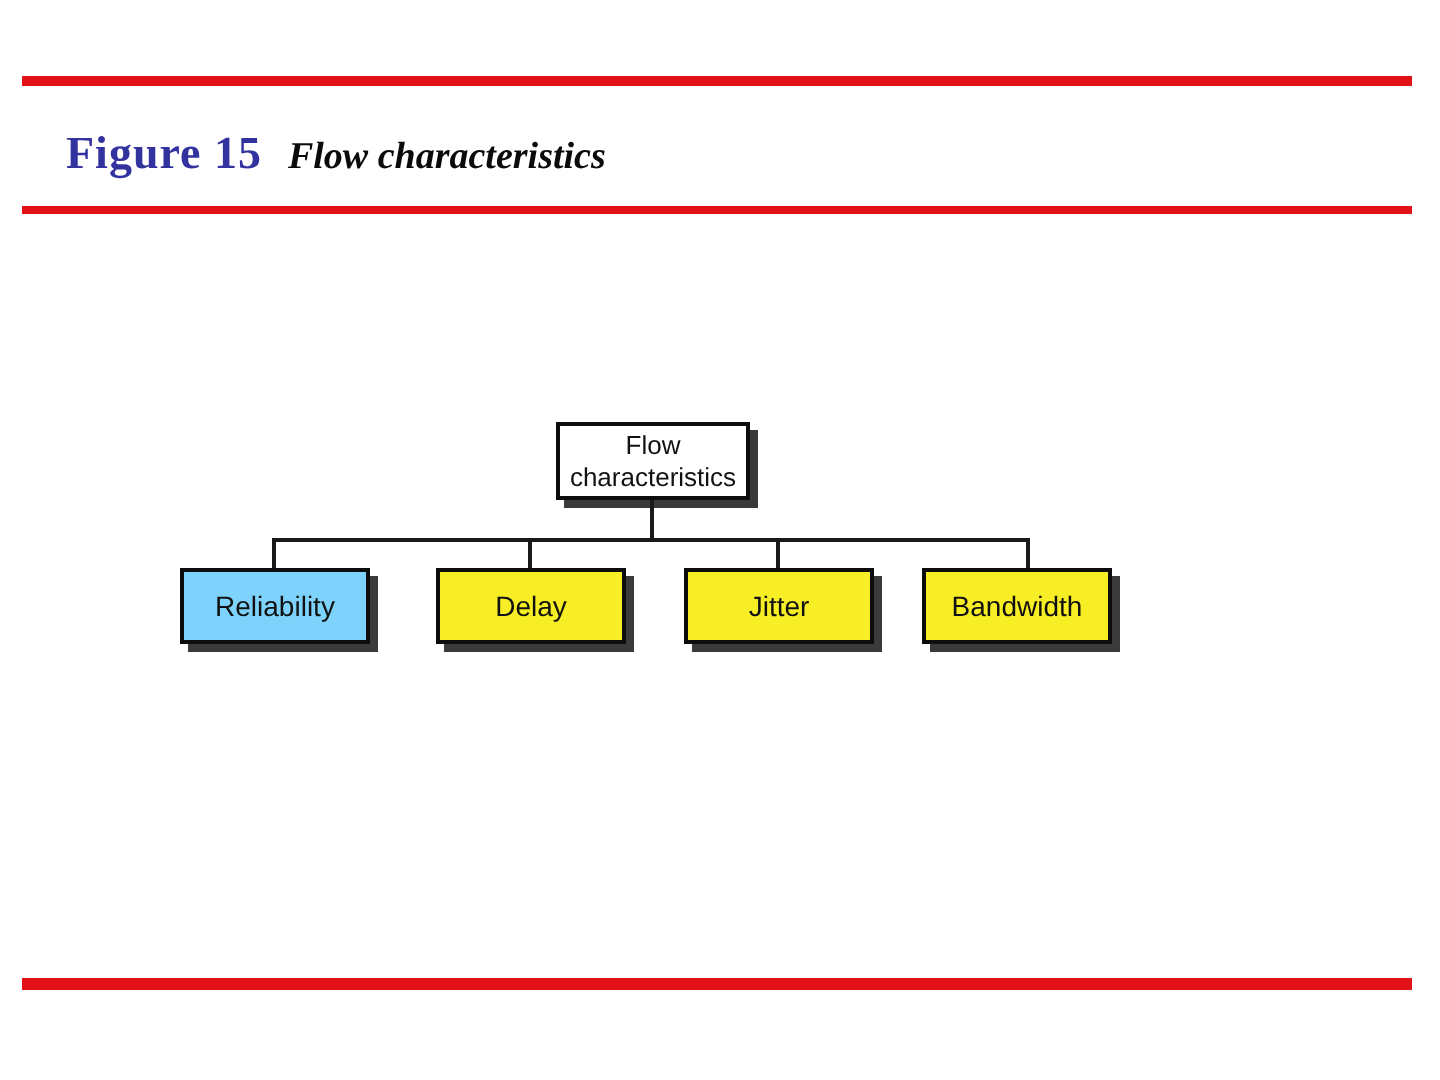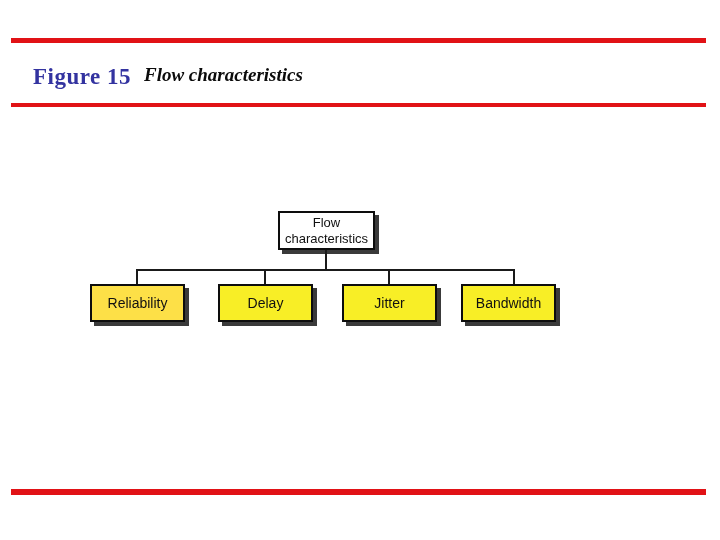--- a/index.html
+++ b/index.html
@@ -26,21 +26,21 @@
   .rule-top { top: 38px; height: 5px; }
   .rule-mid { top: 103px; height: 4px; }
   .rule-bottom { top: 489px; height: 6px; }
 
   
   .caption {
     position: absolute;
     left: 33px;
     top: 64px;
     display: flex;
-    align-items: flex-start;
+    align-items: flex-end;
     gap: 13px;
     white-space: nowrap;
   }
   .caption .fig-label {
     font-family: "Liberation Serif", serif;
     font-size: 23px;
     font-weight: bold;
     color: #3333a0;
     letter-spacing: 0.5px;
   }
@@ -118,21 +118,21 @@
       <span>Flow characteristics</span>
     </div>
 
     <div class="connector trunk"></div>
     <div class="connector rail"></div>
     <div class="connector drop d0"></div>
     <div class="connector drop d1"></div>
     <div class="connector drop d2"></div>
     <div class="connector drop d3"></div>
 
-    <div class="node node-child c0" style="background-color: #fde047;">
+    <div class="node node-child c0" style="background-color: #7dd3fc;">
       <span>Reliability</span>
     </div>
     <div class="node node-child c1" style="background-color: rgb(248, 238, 38);">
       <span>Delay</span>
     </div>
     <div class="node node-child c2" style="background-color: rgb(248, 238, 38);">
       <span>Jitter</span>
     </div>
     <div class="node node-child c3" style="background-color: rgb(248, 238, 38);">
       <span>Bandwidth</span>

